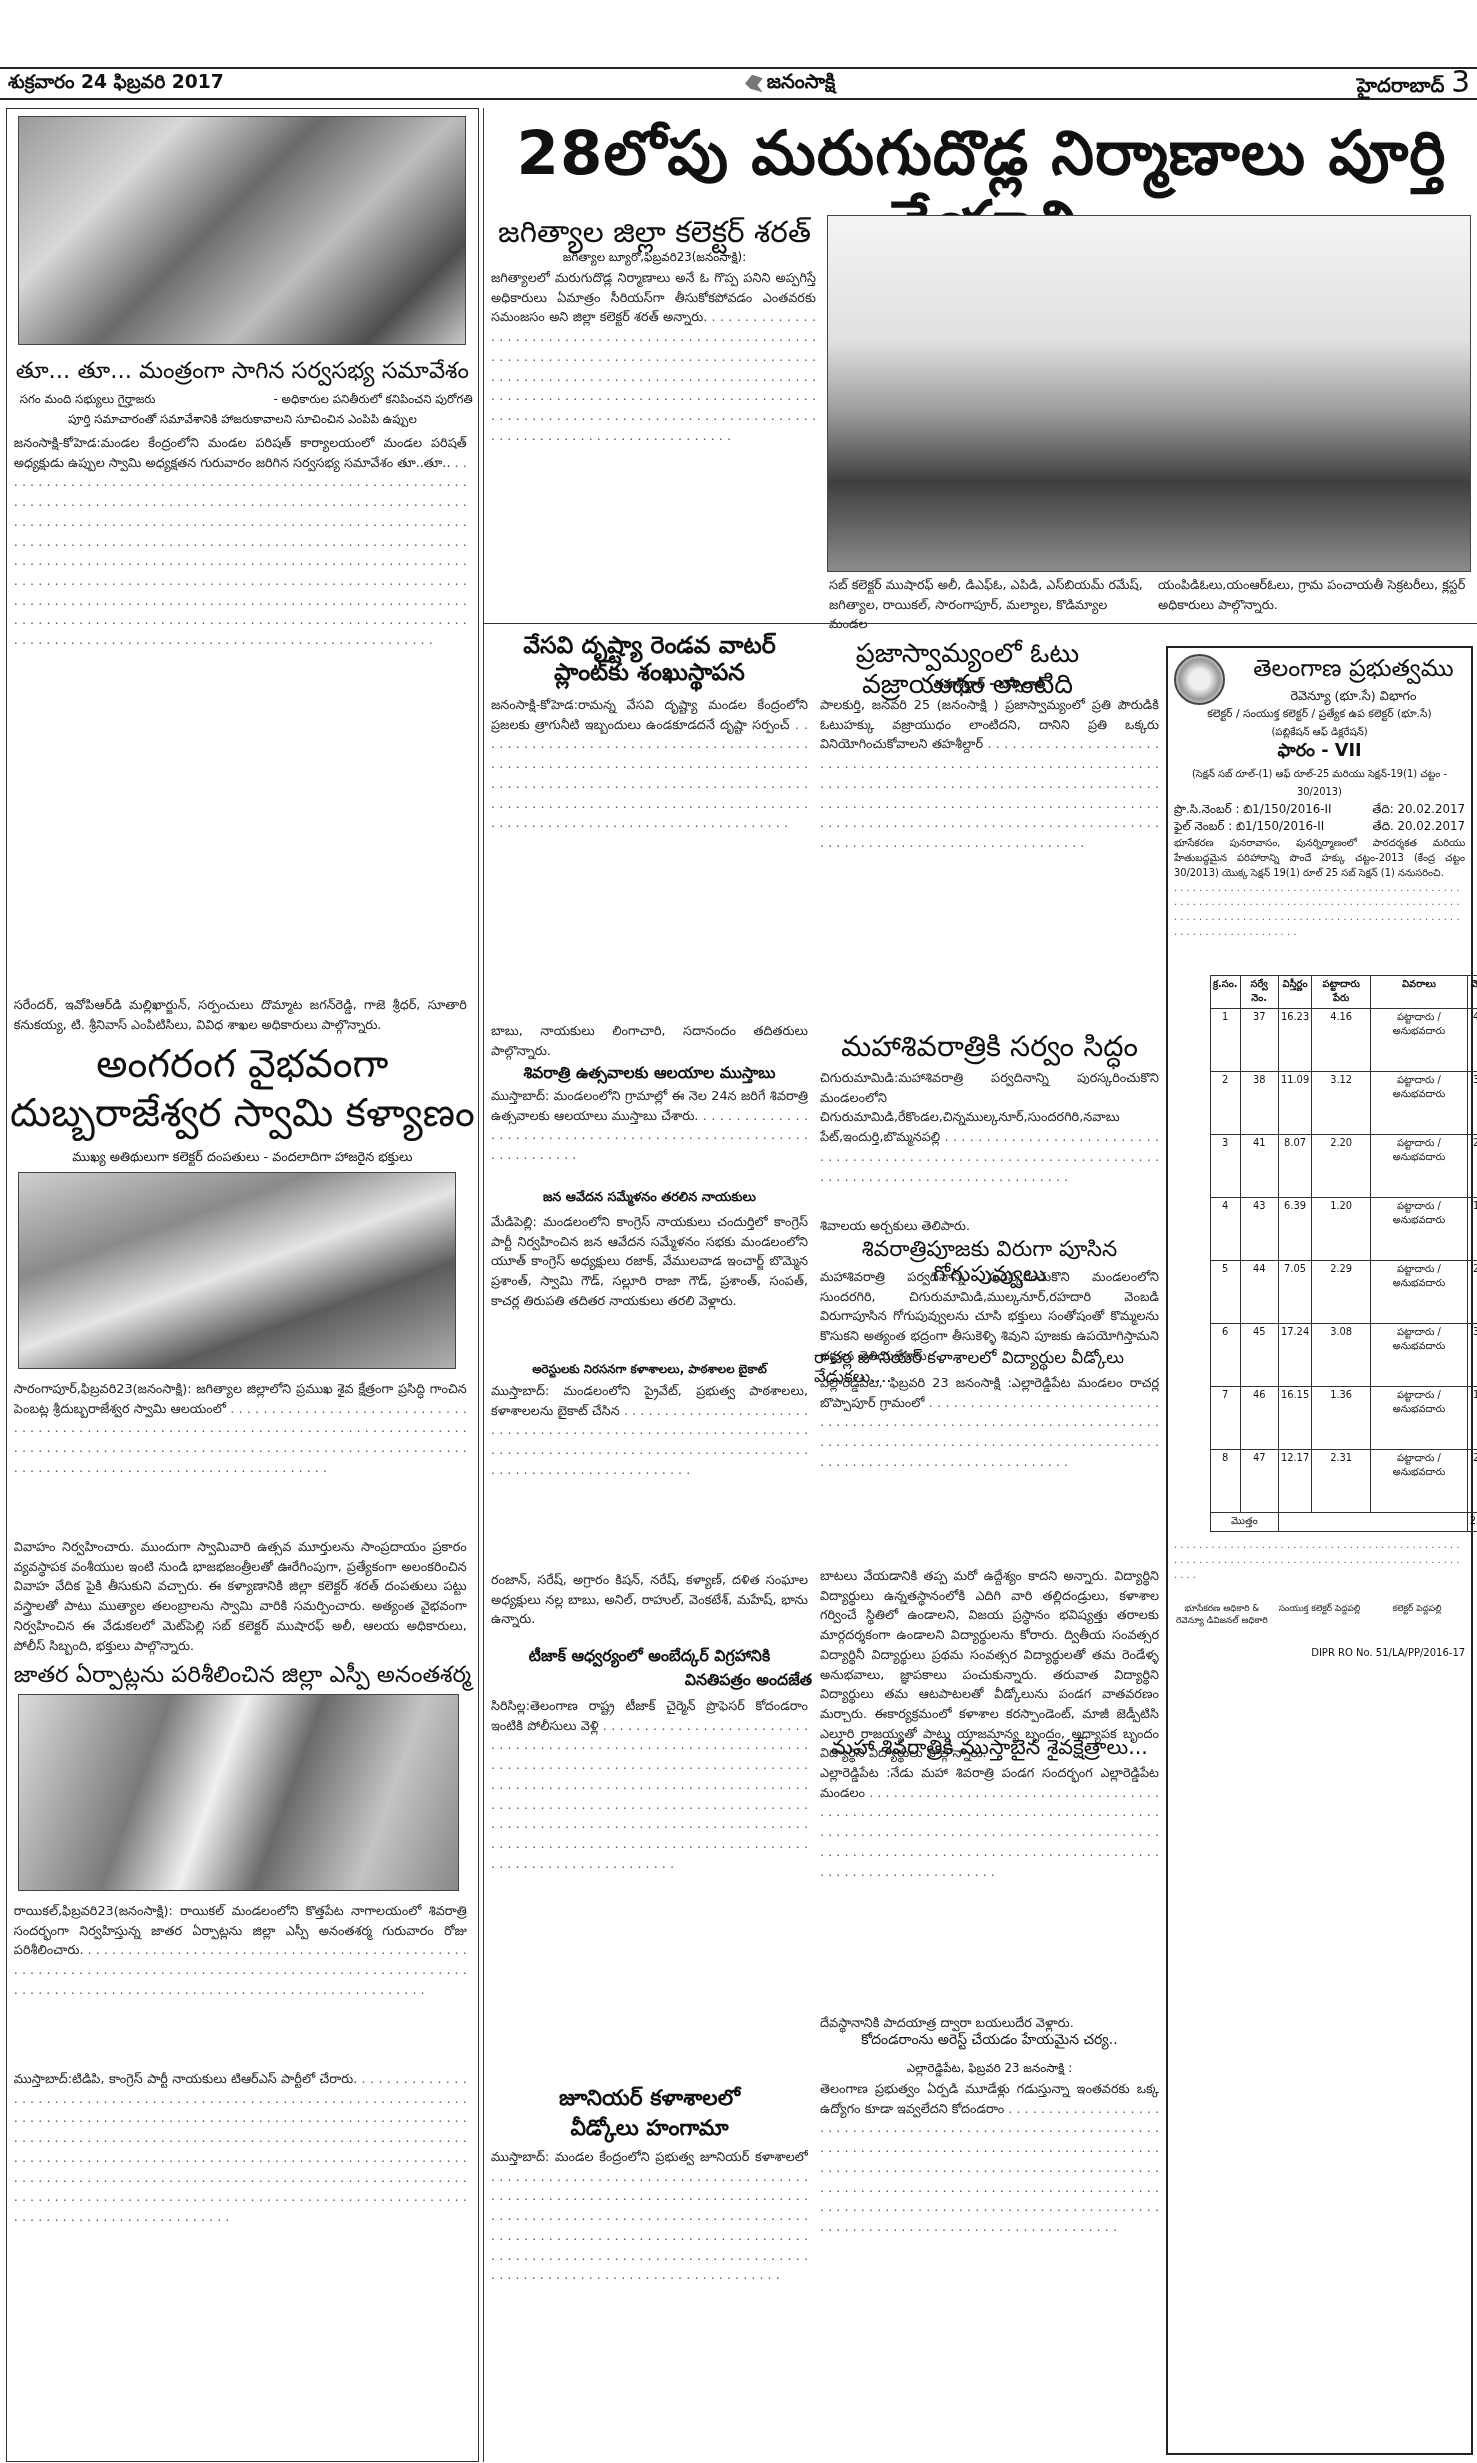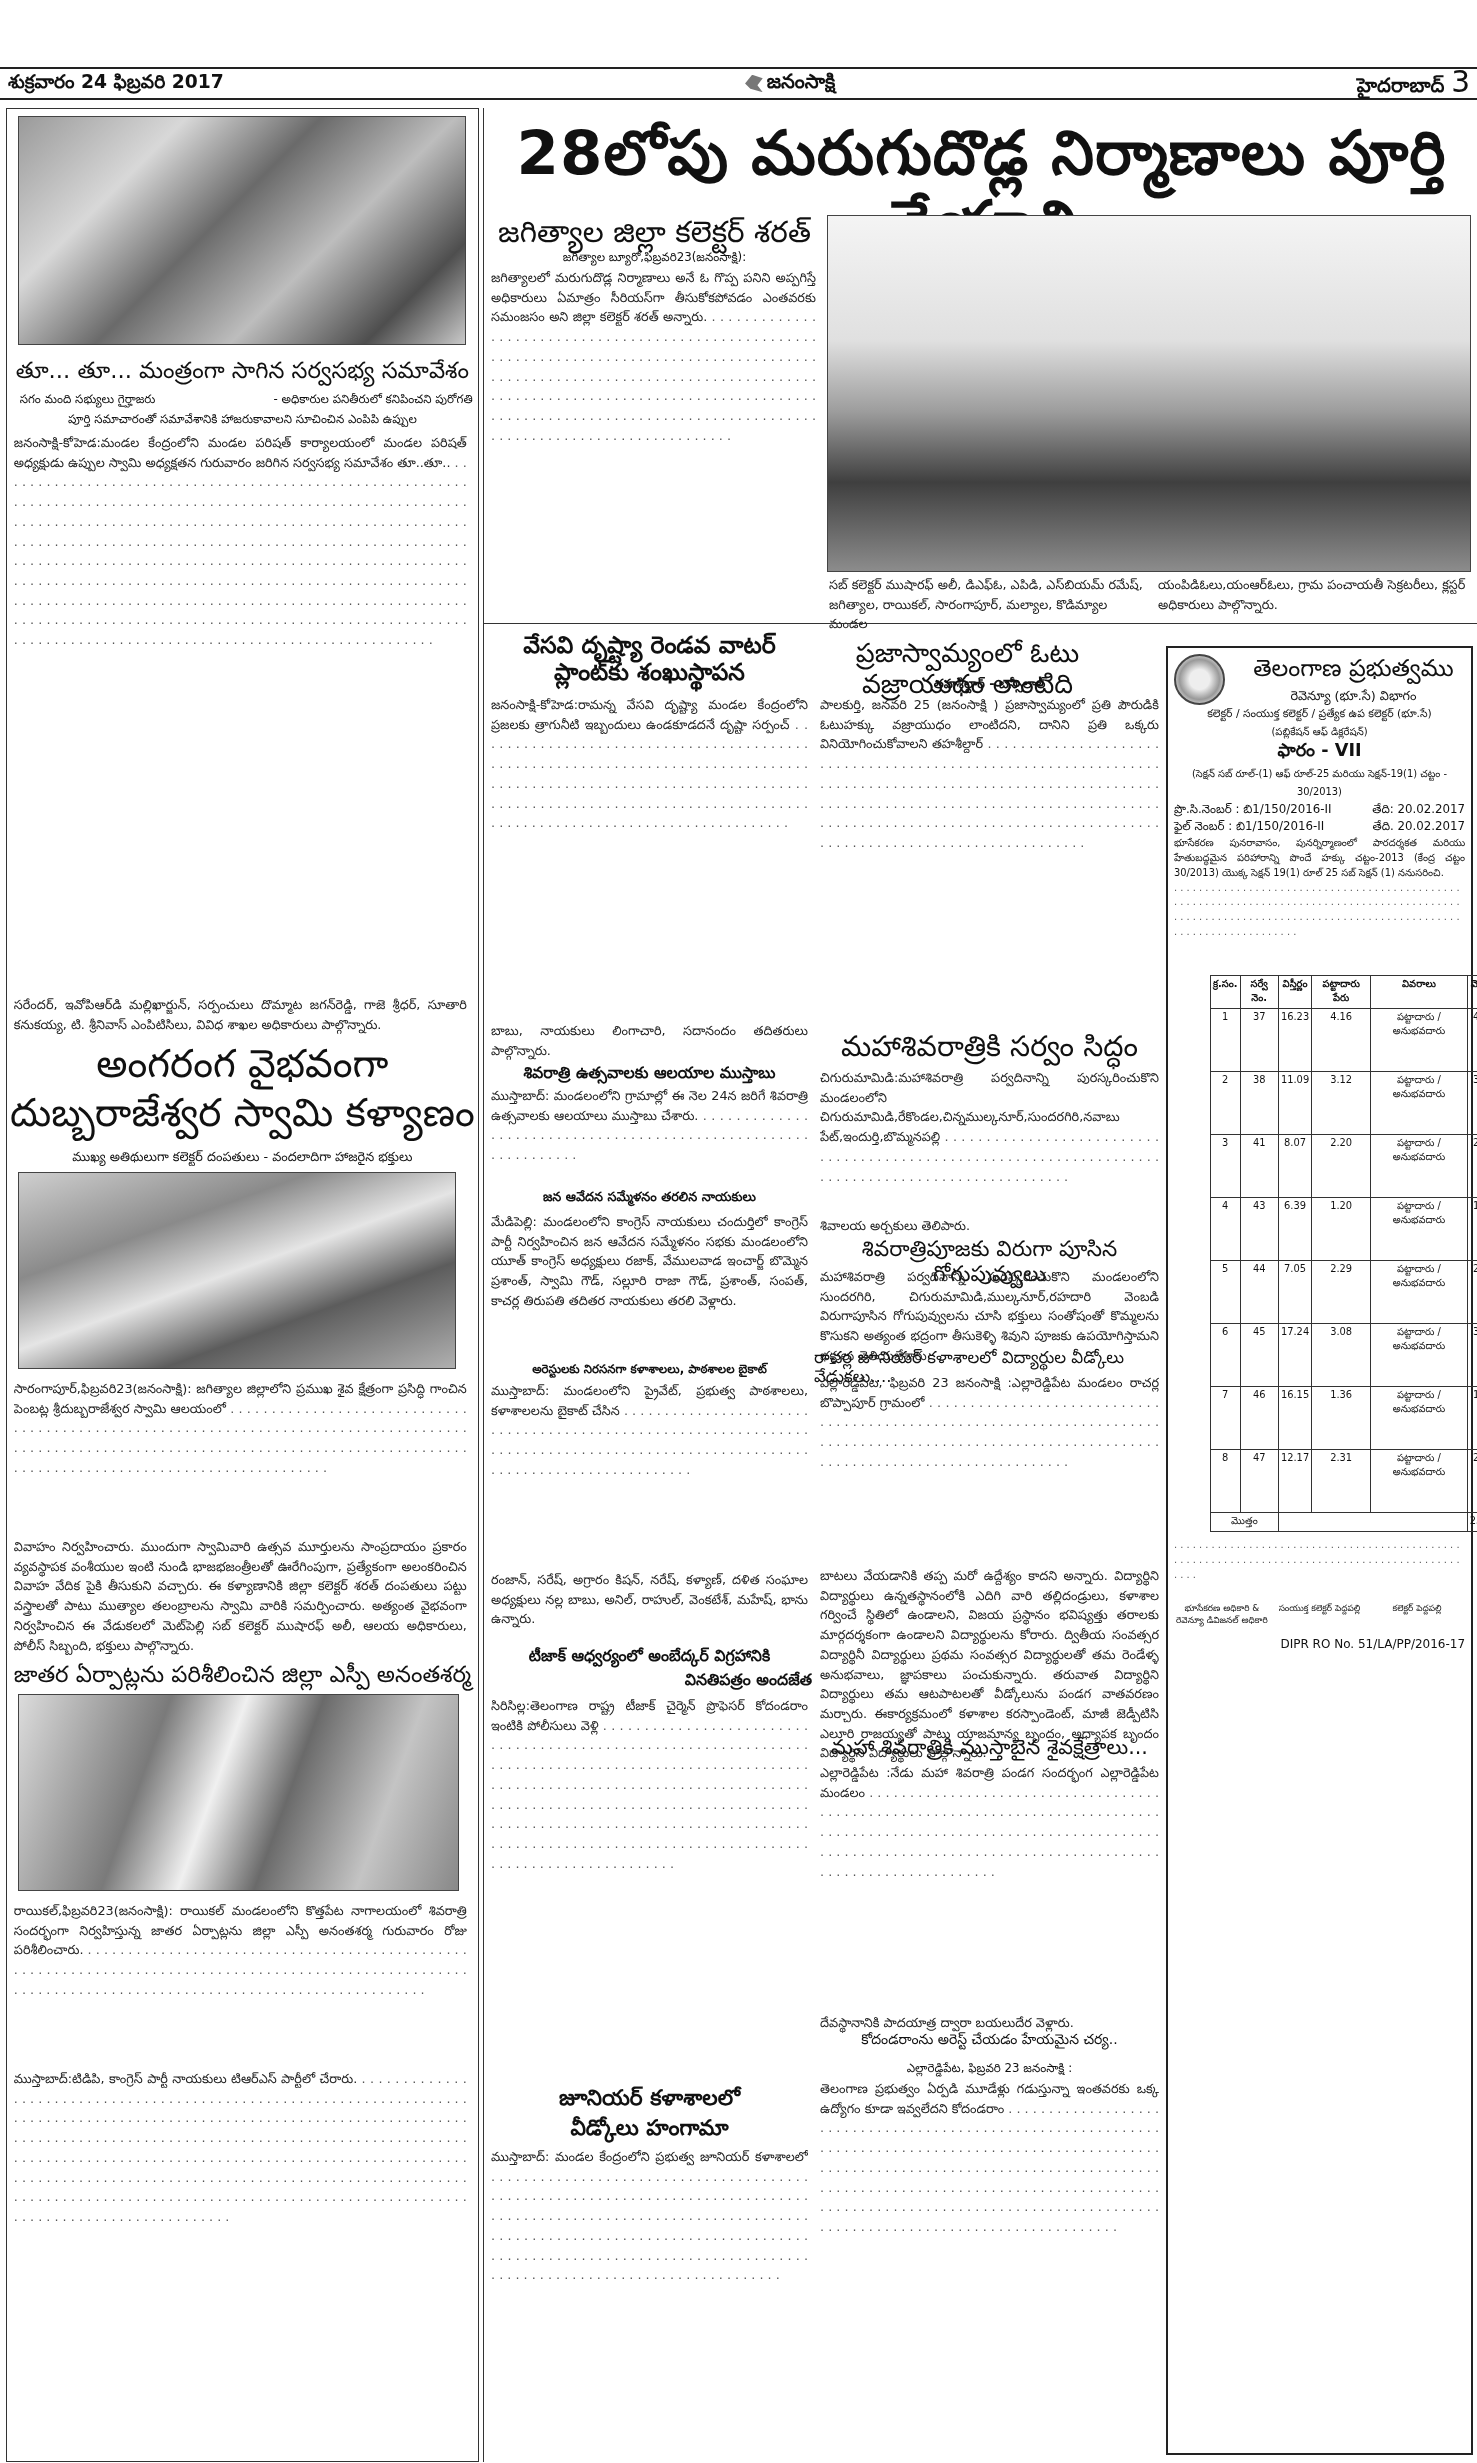--- a/index.html
+++ b/index.html
@@ -36,21 +36,21 @@
 
   .notice { border: 2px solid #222; padding: 5.9px; }
   .emblem { width: 51px; height: 51px; border-radius: 50%; border: 2px solid #444; background: radial-gradient(circle, #eee 30%, #999 60%, #ddd 80%); }
   .n-title { font-size: 29.6px; text-align: center; }
   .n-line { font-size: 12.8px; text-align: center; line-height: 17.7px; }
   .n-form { font-size: 17.7px; font-weight: bold; text-align: center; }
   .n-row { display: flex; justify-content: space-between; font-size: 11.8px; line-height: 17.7px; }
   .ntable { width: 100%; border-collapse: collapse; font-size: 9.9px; margin-top: 5.9px; margin-left: 36px; }
   .ntable th, .ntable td { border: 1px solid #333; padding: 2px; text-align: center; vertical-align: top; }
   .ntable td.tall { height: 63px; }
-  .dipr { font-size: 12px; text-align: right; margin-top: 10px; }
+  .dipr { font-size: 10px; text-align: right; margin-top: 20px; }
   .caption { font-size: 12.8px; line-height: 19.7px; color: #222; }
   .rule { background: #333; }
 </style>
 </head>
 <body>
 
 <div class="abs header-bar">
   <span class="hdr-date">శుక్రవారం 24 ఫిబ్రవరి 2017</span>
   <span class="hdr-logo">
     <span class="mark"></span>

